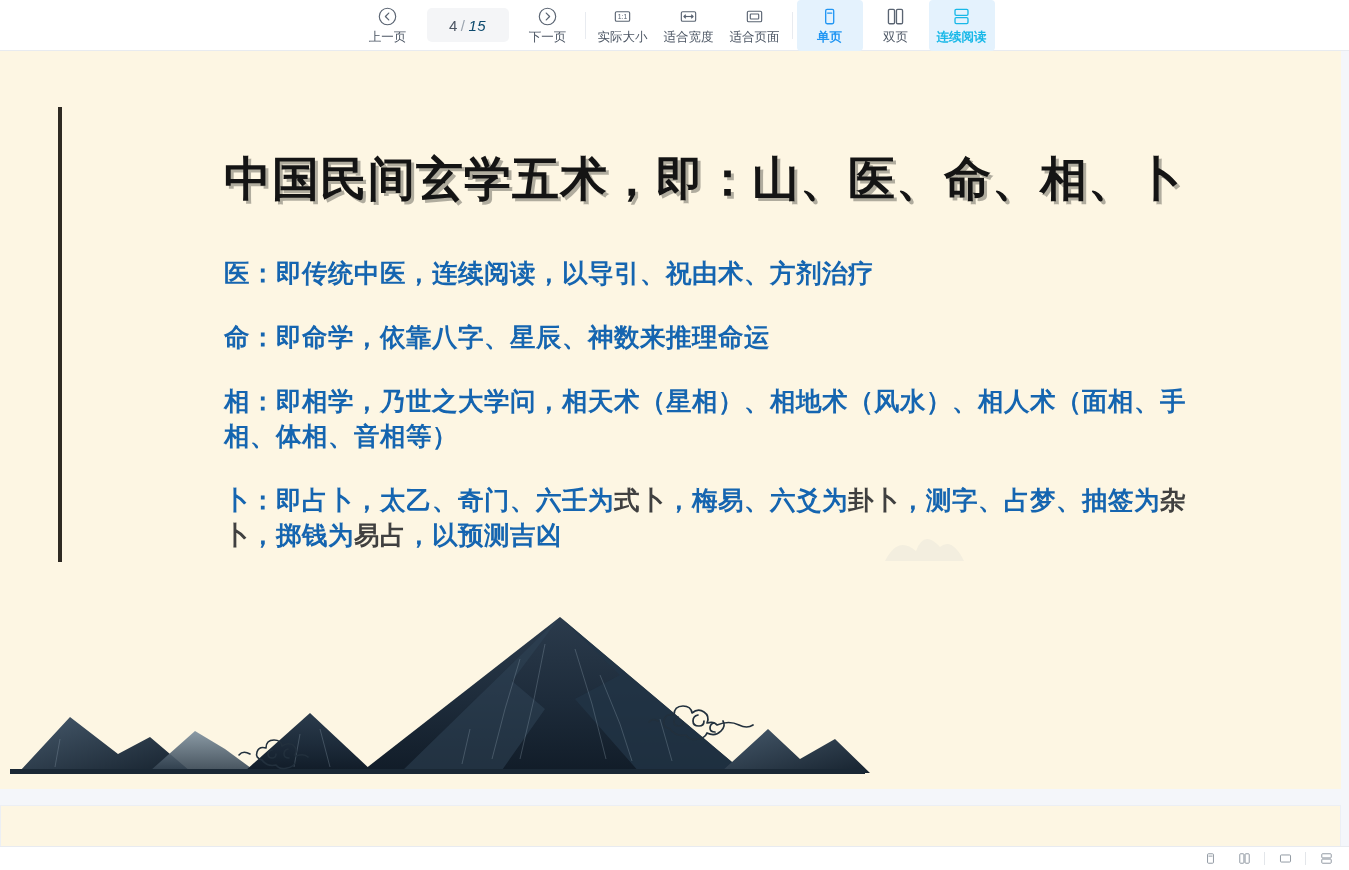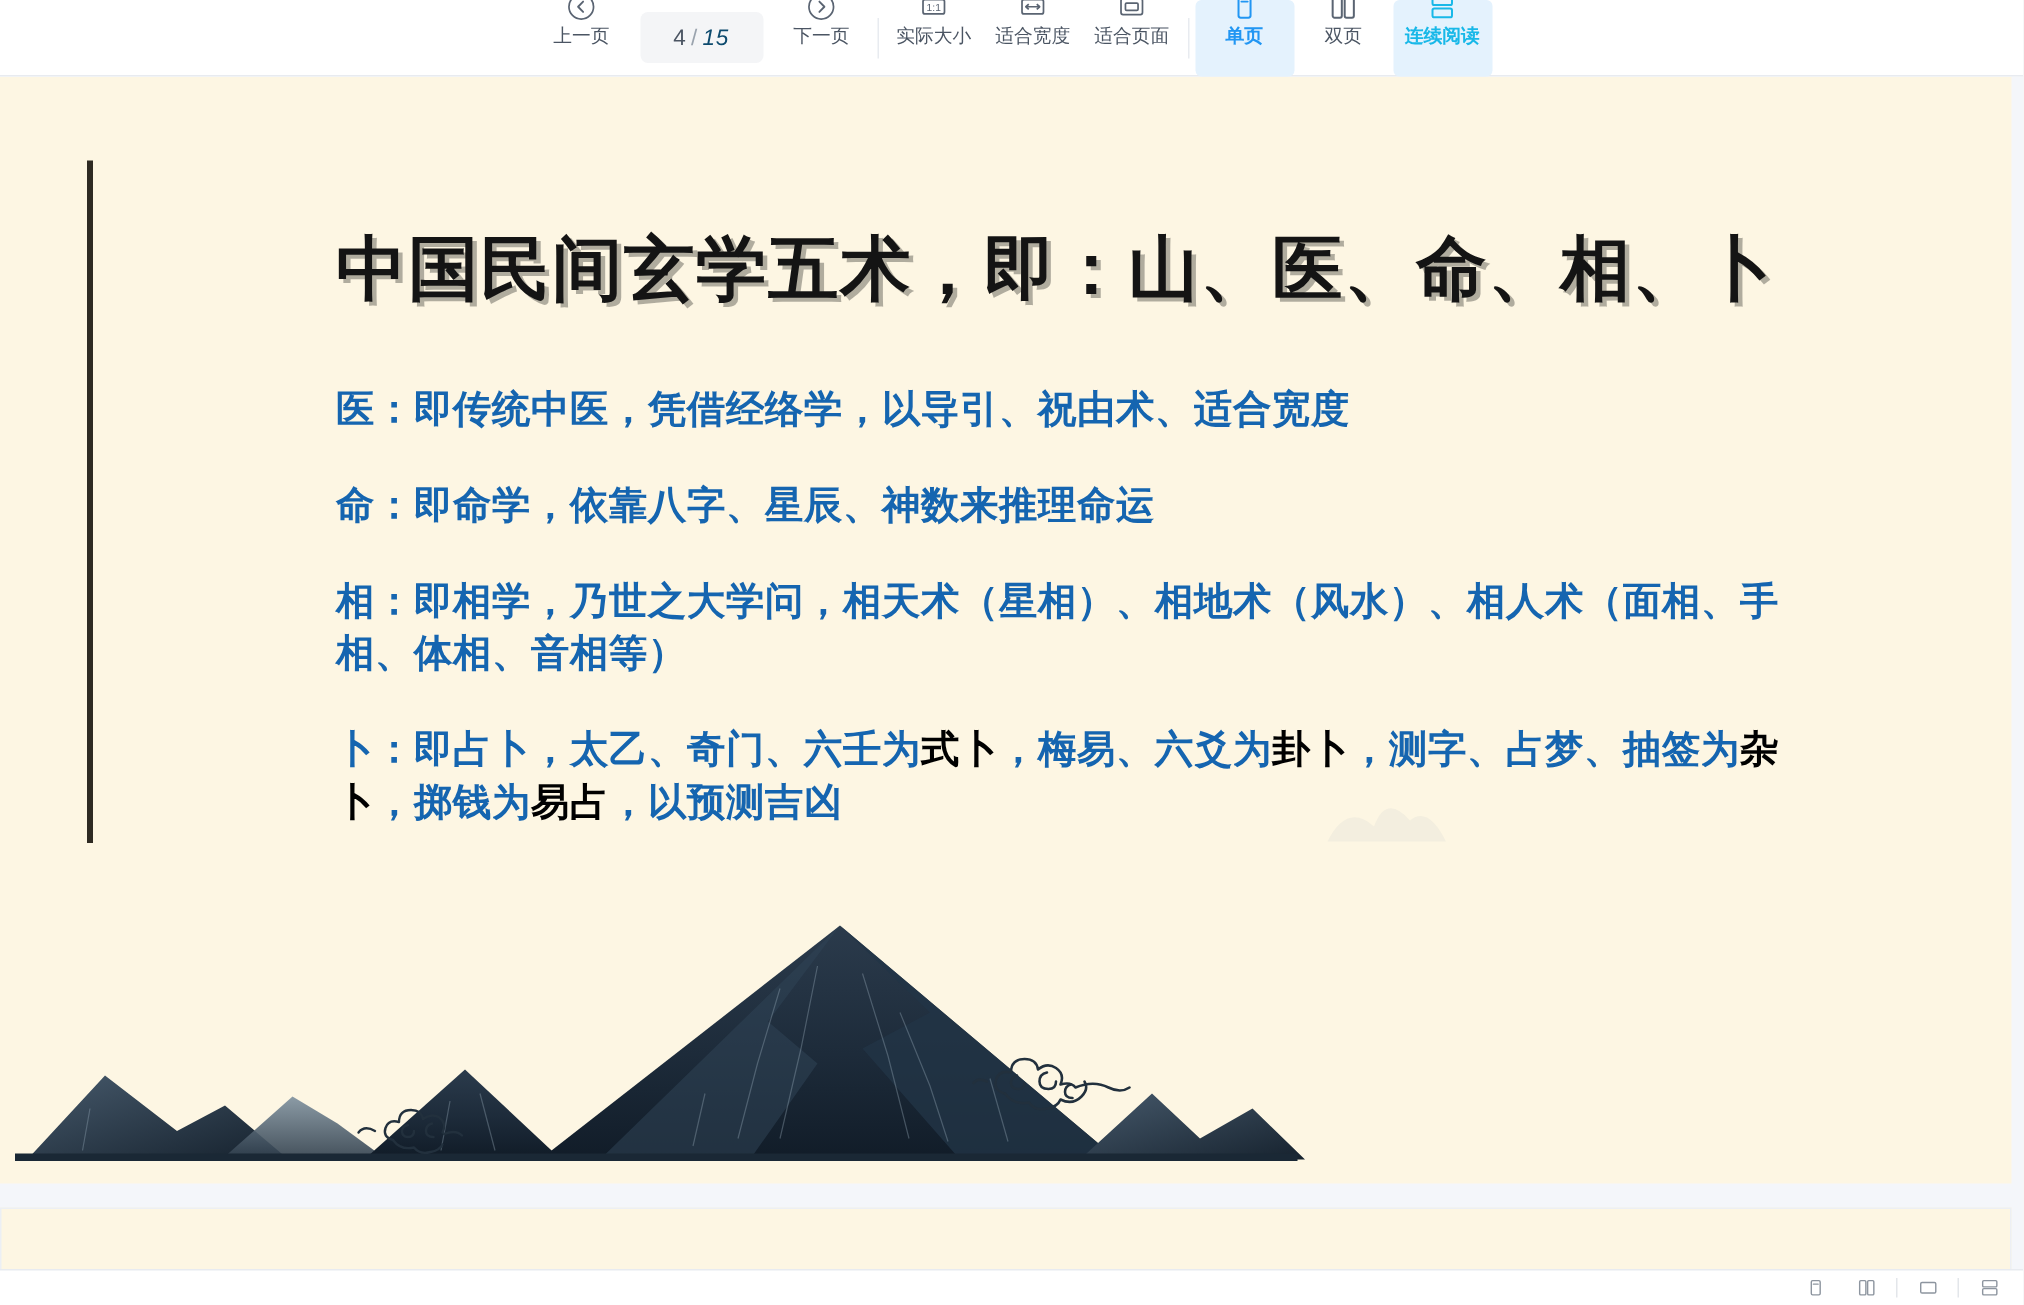--- a/index.html
+++ b/index.html
@@ -32,23 +32,23 @@
   }
   .tb-inner {
     display: flex;
     align-items: stretch;
     height: 51px;
   }
   .tb-item {
     display: flex;
     flex-direction: column;
     align-items: center;
-    justify-content: flex-end;
+    justify-content: center;
     min-width: 66px;
-    padding: 2px 8px 19px 8px;
+    padding: 2px 8px 3px 8px;
     box-sizing: border-box;
     cursor: pointer;
     height: 51px;
   }
   .tb-item .tb-icon {
     height: 23px;
     display: flex;
     align-items: center;
     justify-content: center;
     color: #5a6472;
@@ -155,21 +155,21 @@
   .para {
     font-size: 25.5px;
     font-weight: bold;
     color: #1565b0;
     line-height: 35px;
     letter-spacing: 0.5px;
     margin: 0 0 29px 0;
     font-family: "DejaVu Sans", "Liberation Sans", sans-serif;
   }
   .para.last { margin-bottom: 0; }
-  .hl { color: #000000; }
+  .hl { color: #404040; }
 
   
   .art {
     position: absolute;
     left: 0;
     bottom: 0;
     width: 900px;
     height: 200px;
     pointer-events: none;
   }
@@ -317,21 +317,21 @@
 
   <div class="pagescroll">
 
     <div class="page">
 
       <div class="vrule"></div>
 
       <div class="title">中国民间玄学五术，即：山、医、命、相、卜</div>
 
       <div class="body">
-        <p class="para">医：即传统中医，凭借经络学，以导引、祝由术、适合宽度</p>
+        <p class="para">医：即传统中医，连续阅读，以导引、祝由术、方剂治疗</p>
         <p class="para">命：即命学，依靠八字、星辰、神数来推理命运</p>
         <p class="para">相：即相学，乃世之大学问，相天术（星相）、相地术（风水）、相人术（面相、手相、体相、音相等）</p>
         <p class="para last"><span>卜：即占卜，太乙、奇门、六壬为</span><span class="hl">式卜</span><span>，梅易、六爻为</span><span class="hl">卦卜</span><span>，测字、占梦、抽签为</span><span class="hl">杂卜</span><span>，掷钱为</span><span class="hl">易占</span><span>，以预测吉凶</span></p>
       </div>
 
       <svg class="cloud-faint" width="90" height="46" viewBox="0 0 90 46">
         <path d="M5 40 Q18 14 36 30 Q44 8 60 26 Q72 16 84 40 Z" fill="#9aa9b5" opacity="0.45"></path>
       </svg>
 
       <svg class="art" viewBox="0 0 900 200" preserveAspectRatio="none">

